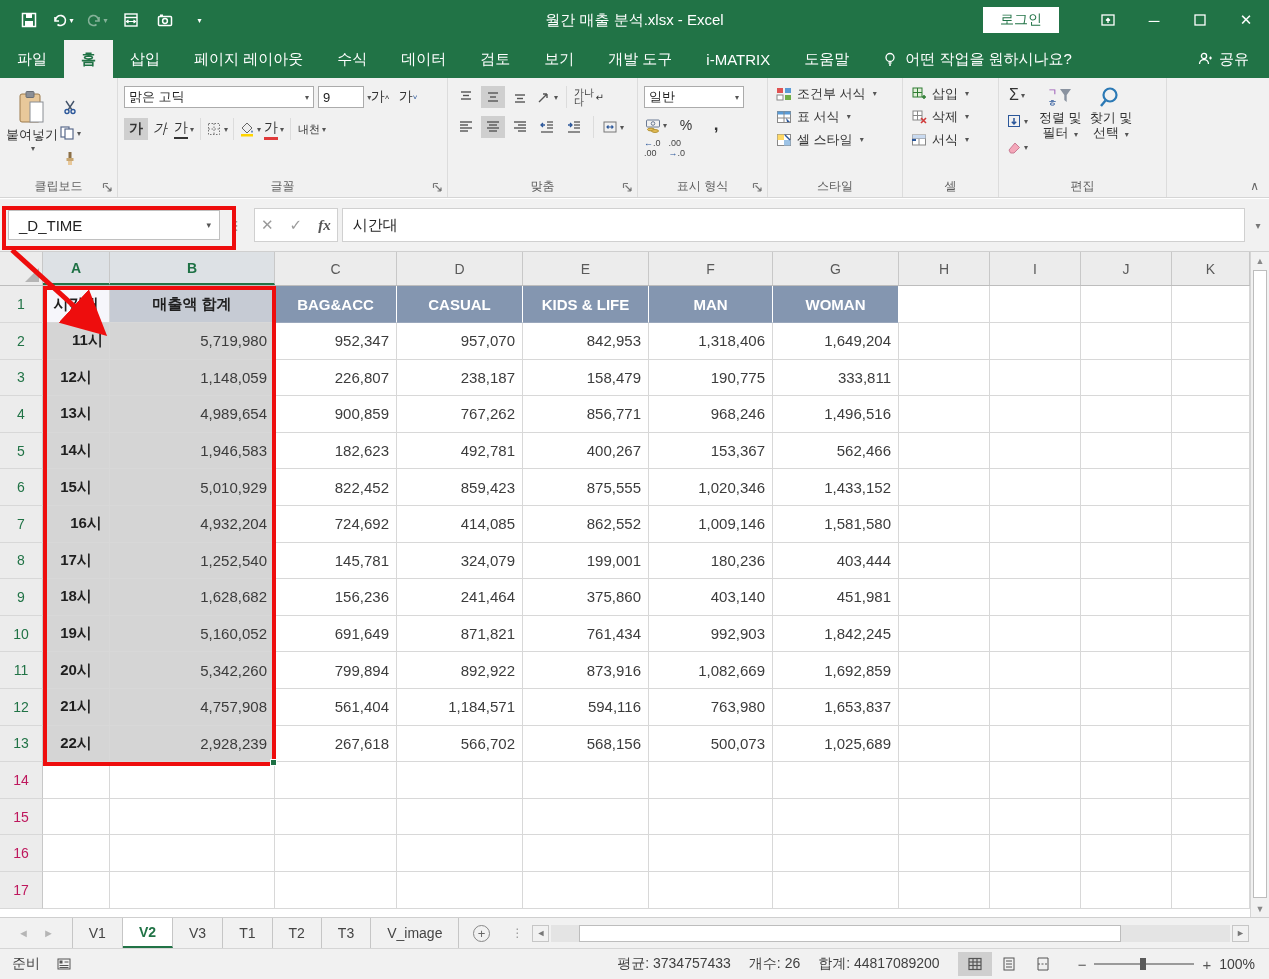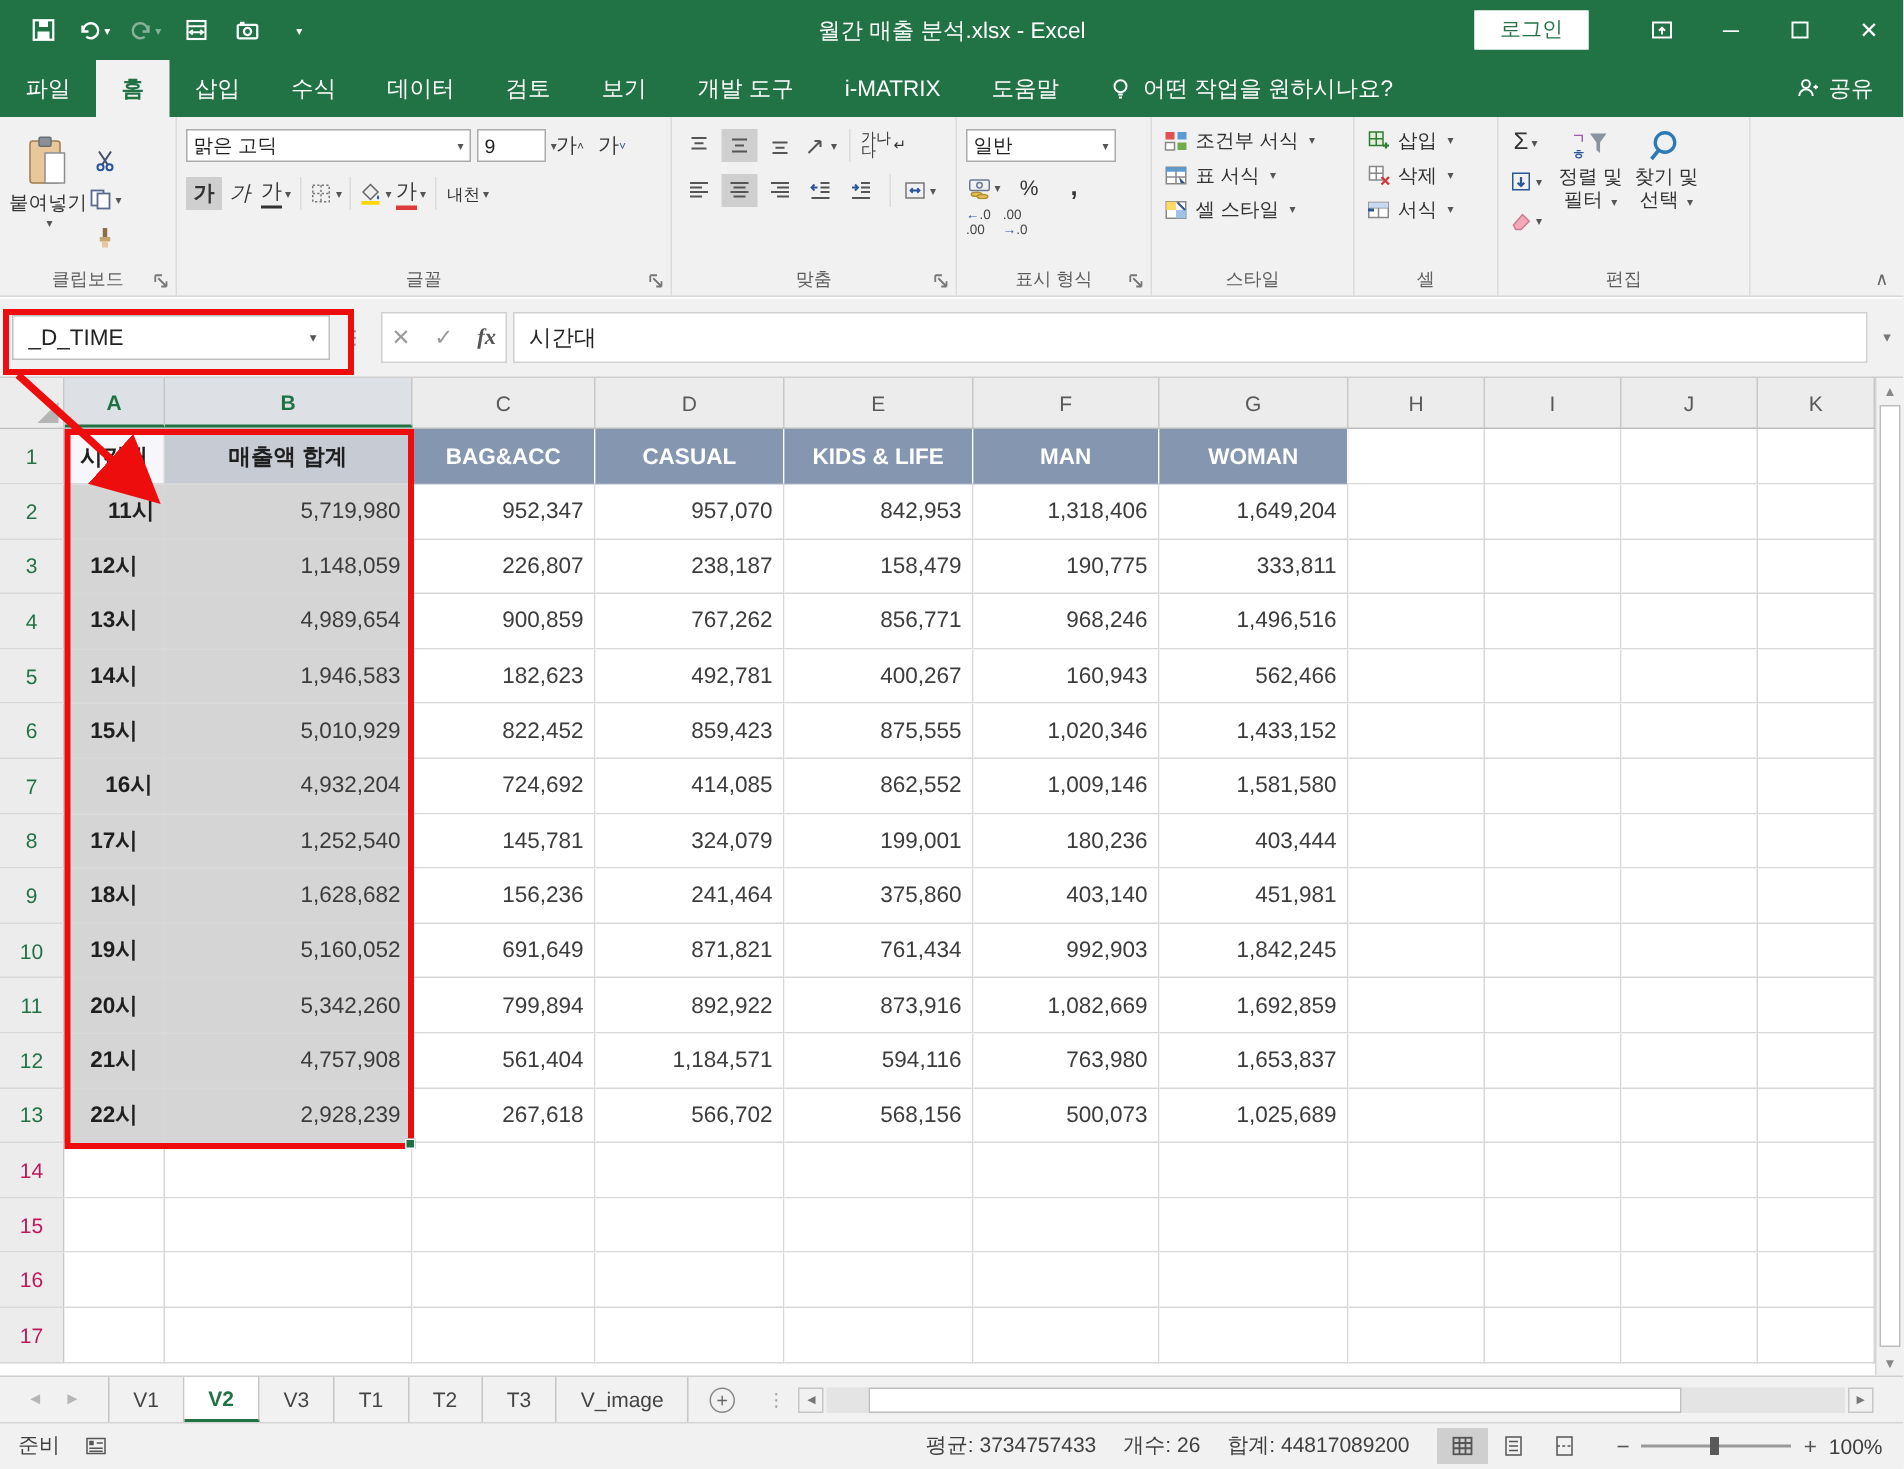--- a/index.html
+++ b/index.html
@@ -188,20 +188,21 @@
         </div>
       <div class="wbtn">✕</div>
     </div>
   </div>
 
   <div class="menubar">
     <div id="menutabs" style="display:flex;align-items:stretch;">
         <div class="mtab">파일</div>
         <div class="mtab active">홈</div>
         <div class="mtab">삽입</div>
+        <div class="mtab">페이지 레이아웃</div>
         <div class="mtab">수식</div>
         <div class="mtab">데이터</div>
         <div class="mtab">검토</div>
         <div class="mtab">보기</div>
         <div class="mtab">개발 도구</div>
         <div class="mtab">i-MATRIX</div>
         <div class="mtab">도움말</div>
       </div>
     <div class="tellme">
       <span class="icon">
@@ -739,21 +740,21 @@
           <div class="cell " style="width: 91px;"></div>
           <div class="cell " style="width: 78px;"></div>
         </div>
         <div class="grow" style="height: 36.6px;">
           <div class="rhdr sel" style="width: 43px;">5</div>
           <div class="cell ctr b selgray" style="width: 67px;">14시</div>
           <div class="cell num selgray" style="width: 165px;">1,946,583</div>
           <div class="cell num" style="width: 122px;">182,623</div>
           <div class="cell num" style="width: 126px;">492,781</div>
           <div class="cell num" style="width: 126px;">400,267</div>
-          <div class="cell num" style="width: 124px;">160,943</div>
+          <div class="cell num" style="width: 124px;">153,367</div>
           <div class="cell num" style="width: 126px;">562,466</div>
           <div class="cell " style="width: 91px;"></div>
           <div class="cell " style="width: 91px;"></div>
           <div class="cell " style="width: 91px;"></div>
           <div class="cell " style="width: 78px;"></div>
         </div>
         <div class="grow" style="height: 36.6px;">
           <div class="rhdr sel" style="width: 43px;">6</div>
           <div class="cell ctr b selgray" style="width: 67px;">15시</div>
           <div class="cell num selgray" style="width: 165px;">5,010,929</div>

